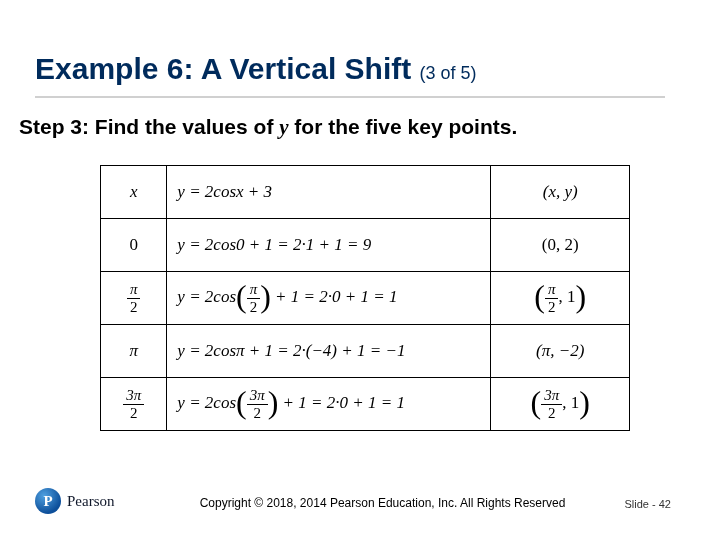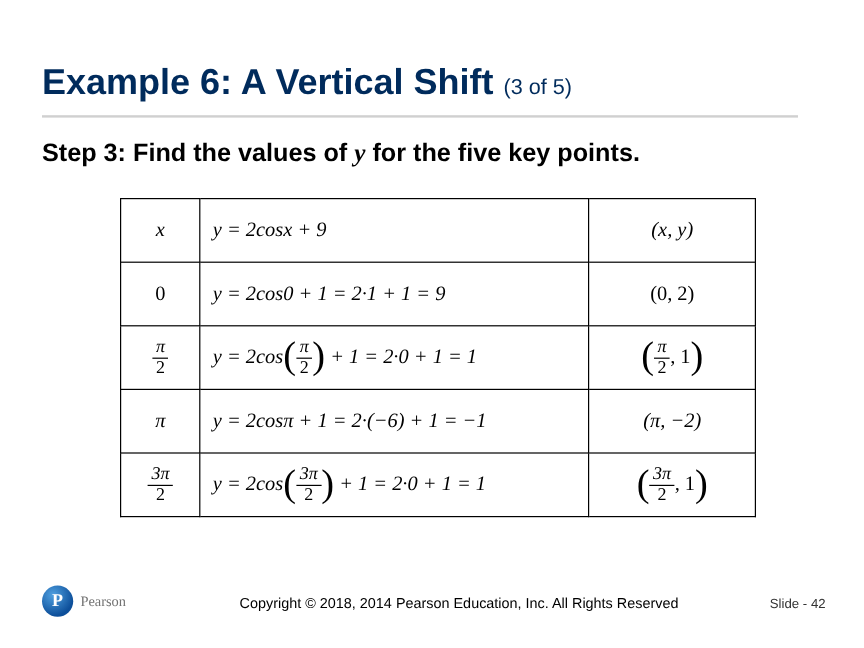--- a/index.html
+++ b/index.html
@@ -33,21 +33,21 @@
   .rule {
     position: absolute;
     left: 35px;
     top: 96px;
     width: 630px;
     height: 2px;
     background: #d0d0d0;
   }
   .step {
     position: absolute;
-    left: 35px;
+    left: 19px;
     top: 115px;
     font-size: 21px;
     color: #000;
   }
   .step .b { font-weight: bold; }
   .step .i { font-style: italic; font-family: "Times New Roman", serif; }
   .tbl-wrap {
     position: absolute;
     left: 100px;
     top: 165px;
@@ -106,36 +106,36 @@
     font-family: Georgia, serif;
     font-weight: bold;
     font-size: 15px;
     display: flex;
     align-items: center;
     justify-content: center;
     margin-right: 6px;
   }
   .pname {
     font-family: Georgia, serif;
-    font-size: 12px;
-    color: #737373;
+    font-size: 15px;
+    color: #0f172a;
   }
   .copyright {
     position: absolute;
     left: 0;
     right: 0;
     bottom: 30px;
     text-align: center;
     font-size: 12px;
     color: #000;
     padding-left: 45px;
   }
   .slidenum {
     position: absolute;
-    right: 32px;
+    right: 49px;
     bottom: 30px;
     font-size: 11px;
     color: #333;
   }
 </style>
 </head>
 <body>
 
 <div class="slide">
 
@@ -147,21 +147,21 @@
 
   <div class="step">
     <span class="b">Step 3: Find the values of </span><span class="b i">y</span><span class="b"> for the five key points.</span>
   </div>
 
   <div class="tbl-wrap">
     <table class="data">
       <tbody>
           <tr>
         <td class="c0"><span class="mi">x</span></td>
-        <td class="c1"><span class="mi">y = 2cosx + 9</span></td>
+        <td class="c1"><span class="mi">y = 2cosx + 3</span></td>
         <td class="c2"><span class="mi">(x, y)</span></td>
       </tr>
 
       <tr>
         <td class="c0"><span>0</span></td>
         <td class="c1"><span class="mi">y = 2cos0 + 1 = 2·1 + 1 = 9</span></td>
         <td class="c2"><span>(0, 2)</span></td>
       </tr>
 
       <tr>
@@ -174,21 +174,21 @@
         <td class="c1">
           <span class="mi">y = 2cos</span><span class="lp">(</span><span class="frac"><span class="n mi">π</span><span class="d">2</span></span><span class="rp">)</span><span class="mi"> + 1 = 2·0 + 1 = 1</span>
         </td>
         <td class="c2">
           <span class="lp">(</span><span class="frac"><span class="n mi">π</span><span class="d">2</span></span><span>, 1</span><span class="rp">)</span>
         </td>
       </tr>
 
       <tr>
         <td class="c0"><span class="mi">π</span></td>
-        <td class="c1"><span class="mi">y = 2cosπ + 1 = 2·(−6) + 1 = −1</span></td>
+        <td class="c1"><span class="mi">y = 2cosπ + 1 = 2·(−4) + 1 = −1</span></td>
         <td class="c2"><span class="mi">(π, −2)</span></td>
       </tr>
 
       <tr>
         <td class="c0">
           <span class="frac">
             <span class="n mi">3π</span>
             <span class="d">2</span>
           </span>
         </td>

